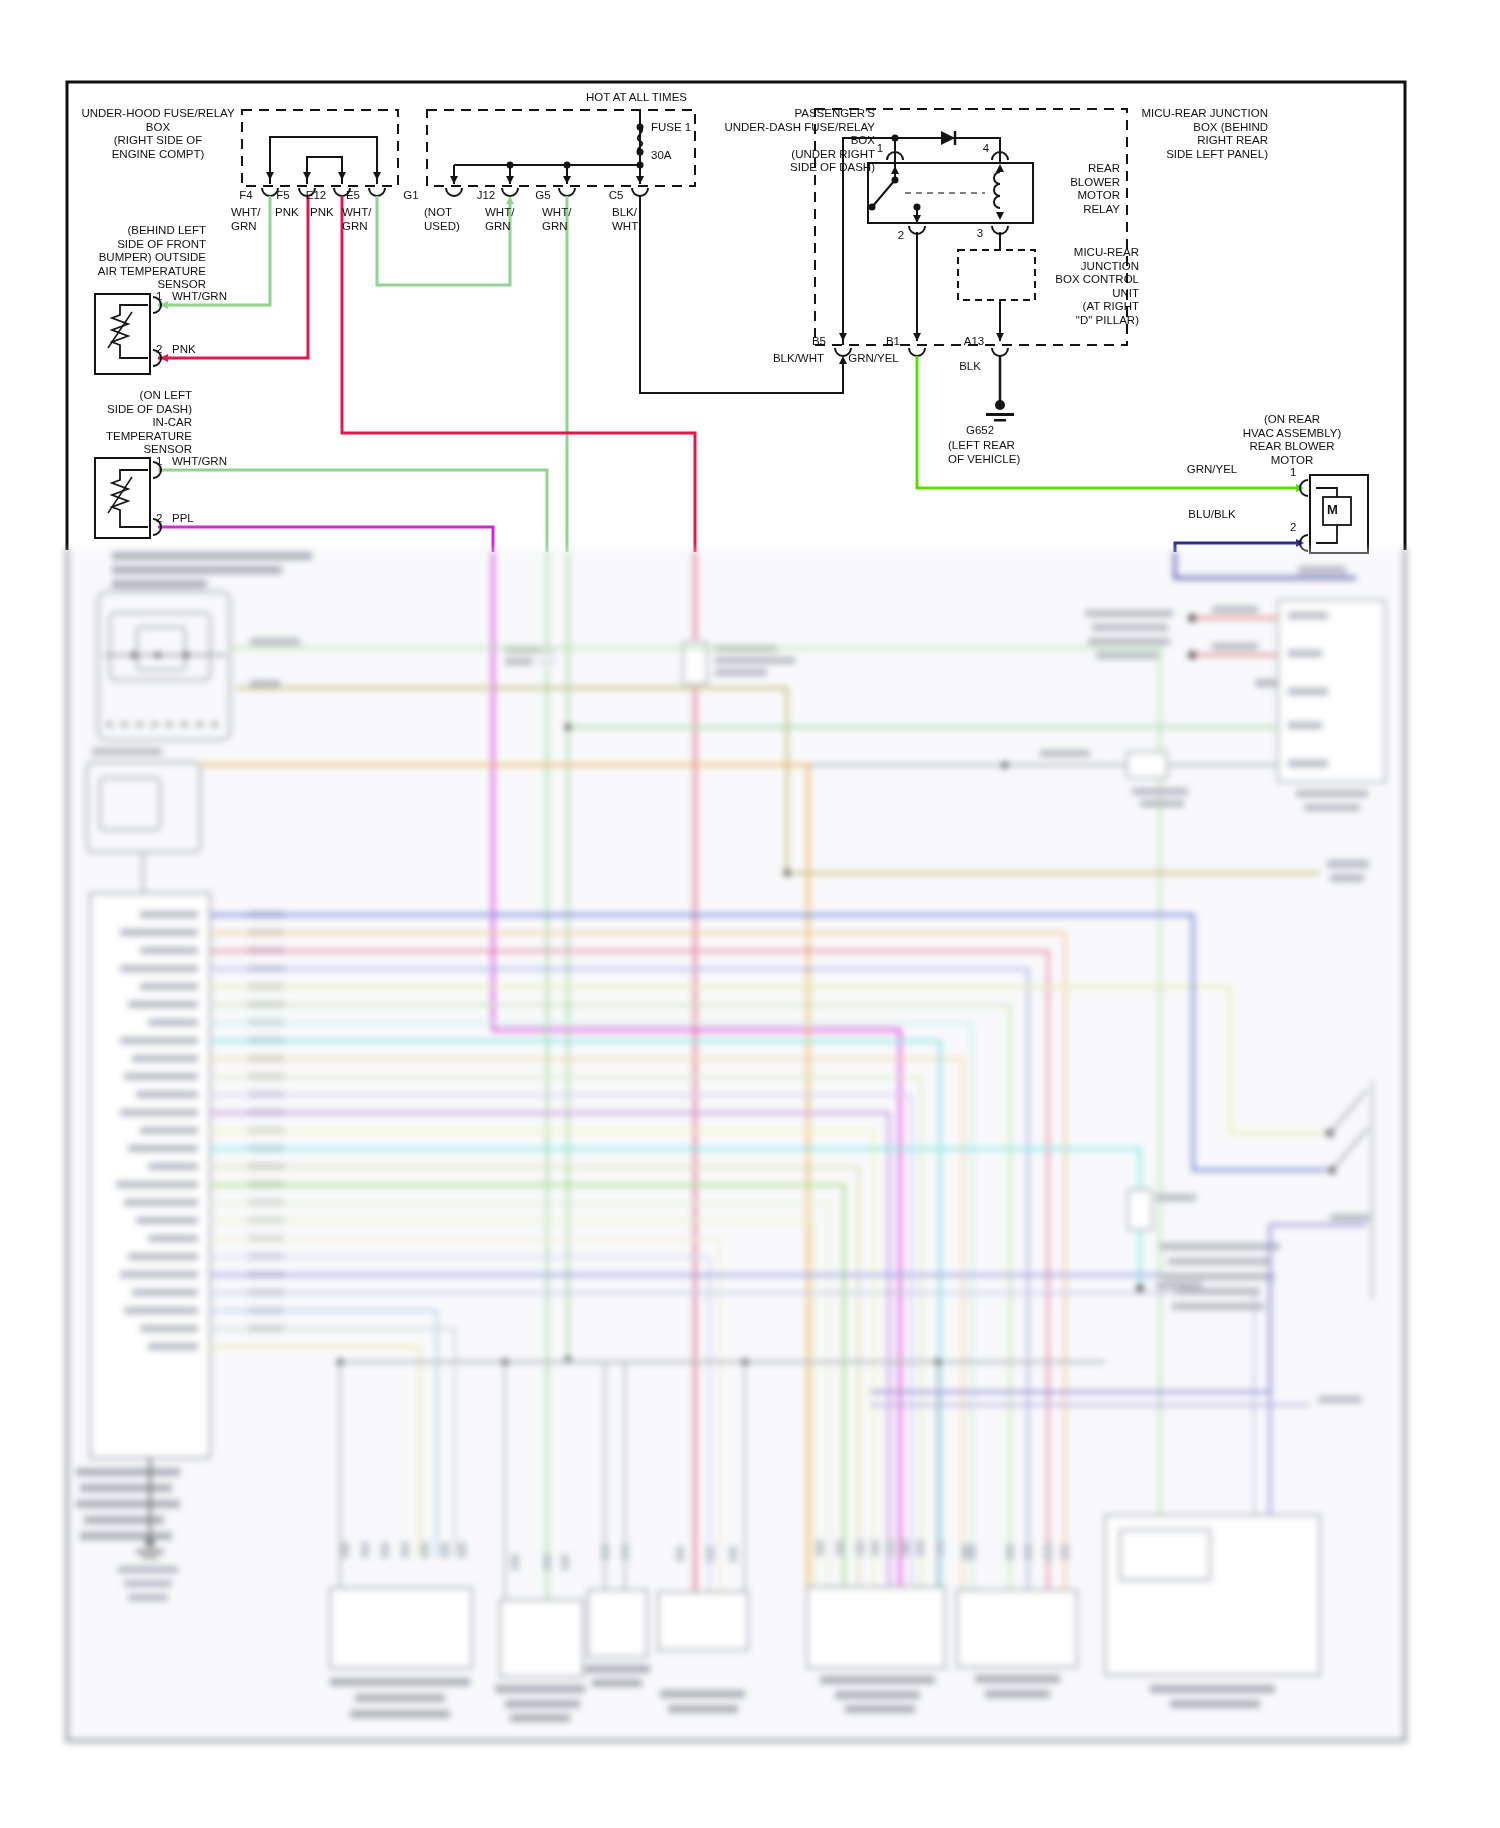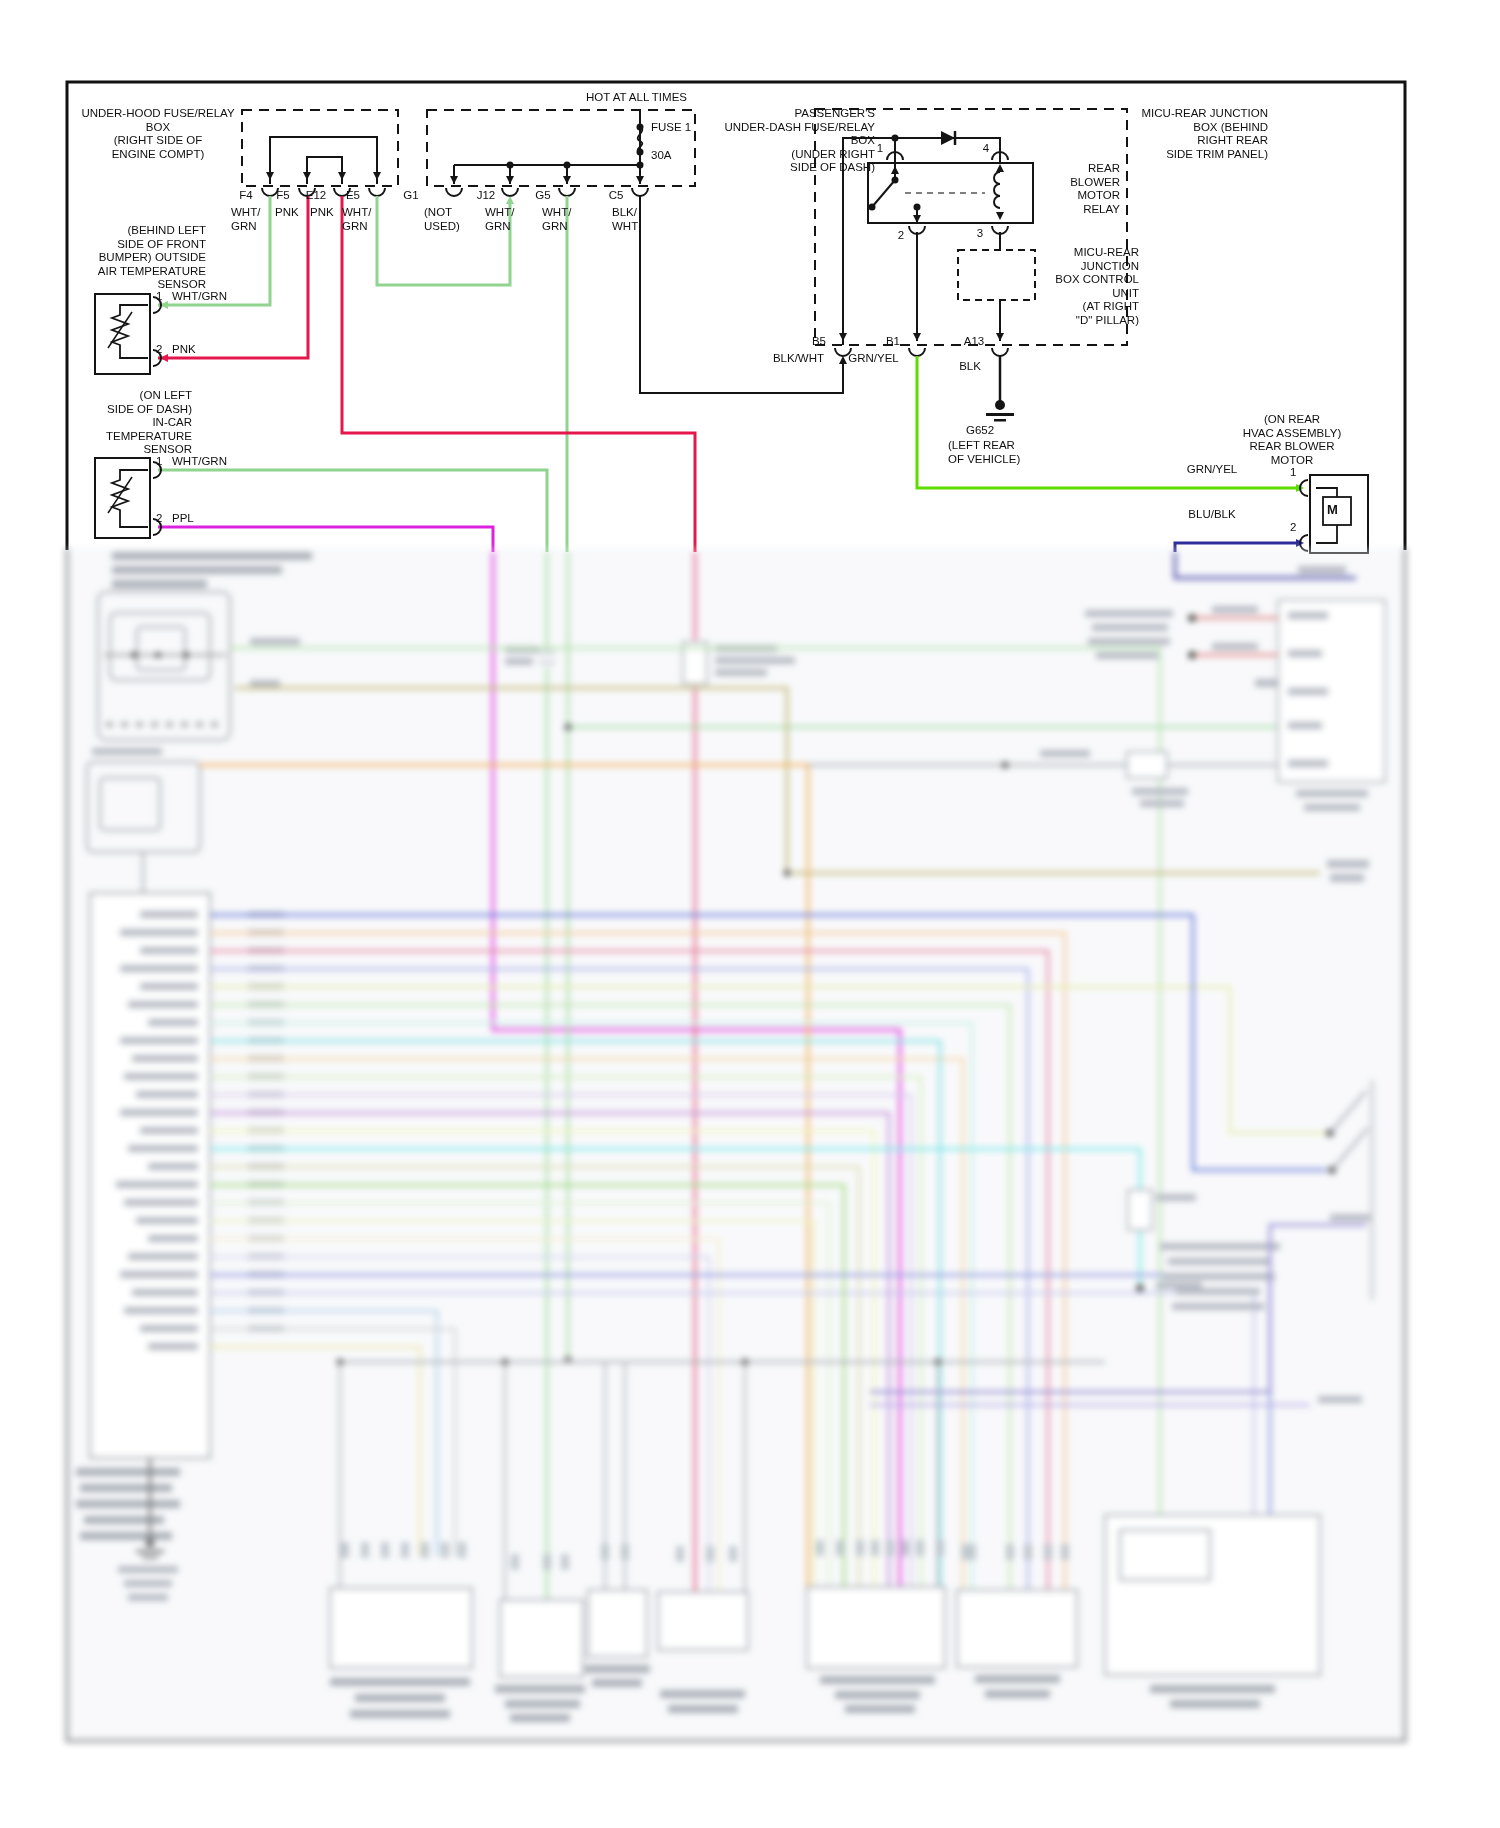--- a/index.html
+++ b/index.html
@@ -418,21 +418,21 @@
 ENGINE COMPT)</div>
 <div class="lbl" style="left:586px;top:91px">HOT AT ALL TIMES</div>
 <div class="lbl" style="left:700px;top:107px;width:175px">PASSENGER'S
 UNDER-DASH FUSE/RELAY
 BOX
 (UNDER RIGHT
 SIDE OF DASH)</div>
 <div class="lbl" style="left:1133px;top:107px;width:135px">MICU-REAR JUNCTION
 BOX (BEHIND
 RIGHT REAR
-SIDE TRIM PANEL)</div>
+SIDE LEFT PANEL)</div>
 <div class="lbl" style="left:651px;top:121px">FUSE 1</div>
 <div class="lbl" style="left:651px;top:149px">30A</div>
 <div class="lbl" style="left:1040px;top:162px;width:80px">REAR
 BLOWER
 MOTOR
 RELAY</div>
 <div class="lbl r" style="left:872px;top:142px;width:16px">1</div>
 <div class="lbl r" style="left:978px;top:142px;width:16px">4</div>
 <div class="lbl r" style="left:893px;top:229px;width:16px">2</div>
 <div class="lbl r" style="left:972px;top:227px;width:16px">3</div>

